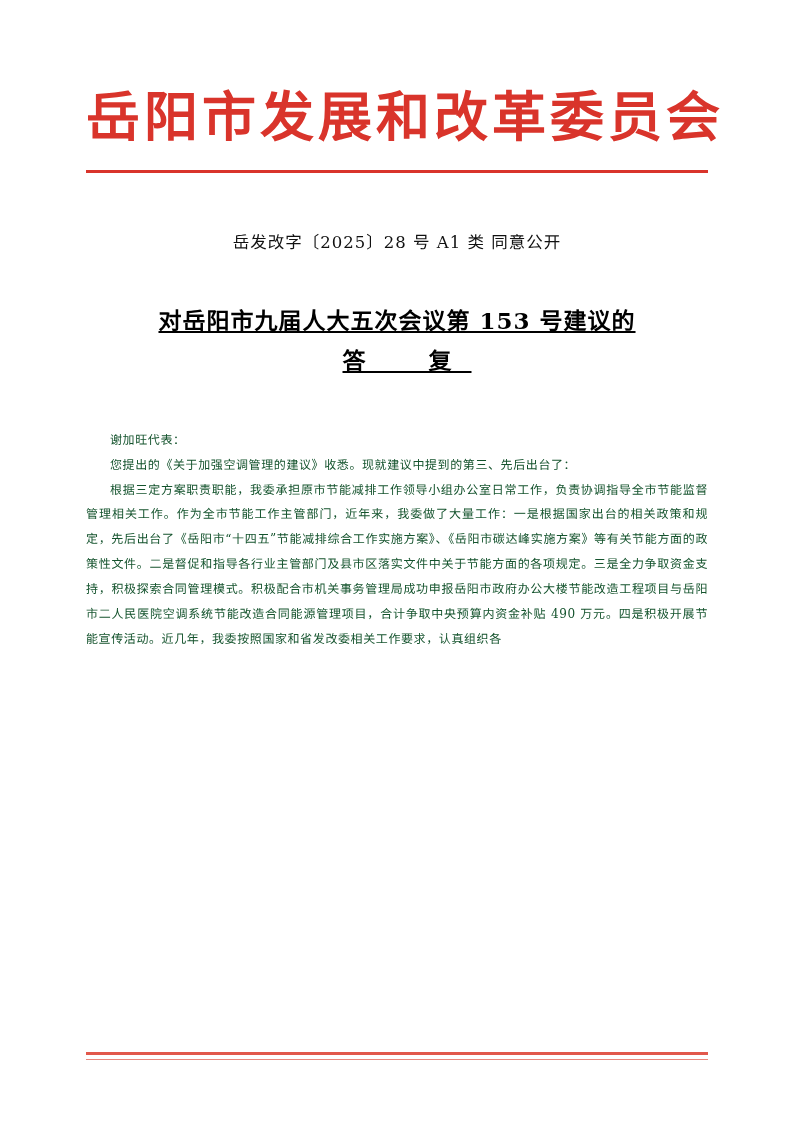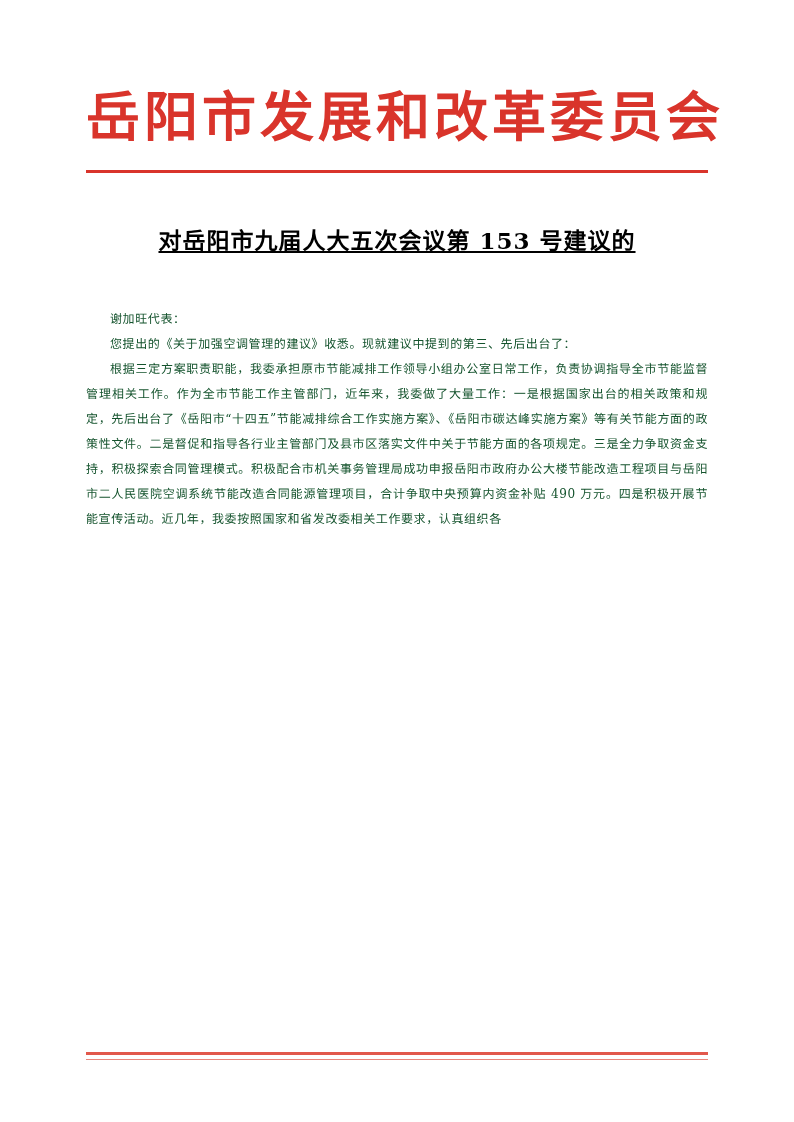--- a/index.html
+++ b/index.html
@@ -111,23 +111,25 @@
 </head>
 <body>
 
 <div class="page">
 
   <div class="masthead">
     <div class="masthead-title">岳阳市发展和改革委员会</div>
     <div class="masthead-rule"></div>
   </div>
 
+  <div class="docnum">岳发改字〔2025〕28 号 A1 类 同意公开</div>
 
   <div class="doc-title">
     <span class="line1">对岳阳市九届人大五次会议第 153 号建议的</span>
+    <span class="line2">答　复</span>
   </div>
 
   <div class="body-text">
     <p class="para salutation">谢加旺代表：</p>
     <p class="para">您提出的《关于加强空调管理的建议》收悉。现就建议中提到的第三、先后出台了：</p>
     <p class="para">根据三定方案职责职能，我委承担原市节能减排工作领导小组办公室日常工作，负责协调指导全市节能监督管理相关工作。作为全市节能工作主管部门，近年来，我委做了大量工作：一是根据国家出台的相关政策和规定，先后出台了《岳阳市“十四五”节能减排综合工作实施方案》、《岳阳市碳达峰实施方案》等有关节能方面的政策性文件。二是督促和指导各行业主管部门及县市区落实文件中关于节能方面的各项规定。三是全力争取资金支持，积极探索合同管理模式。积极配合市机关事务管理局成功申报岳阳市政府办公大楼节能改造工程项目与岳阳市二人民医院空调系统节能改造合同能源管理项目，合计争取中央预算内资金补贴 490 万元。四是积极开展节能宣传活动。近几年，我委按照国家和省发改委相关工作要求，认真组织各</p>
   </div>
 
   <div class="footer-rules">
     <div class="footer-rule-thick"></div>

